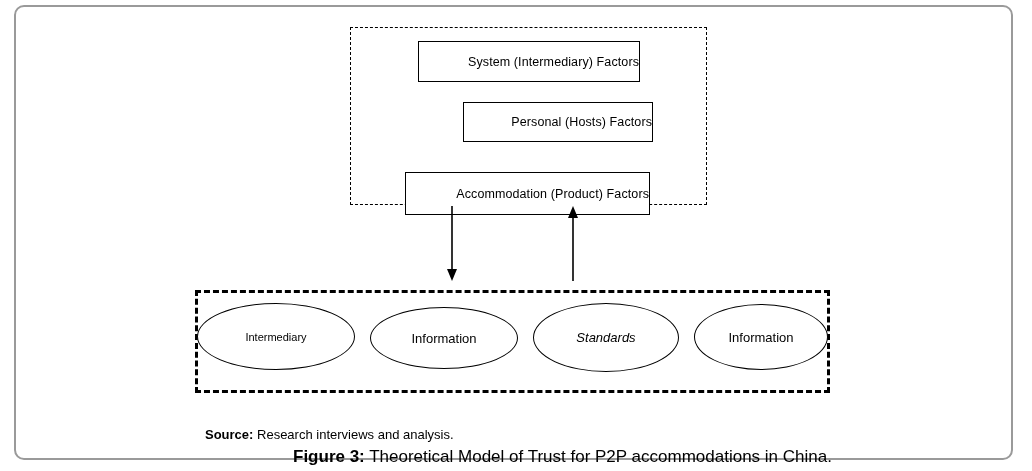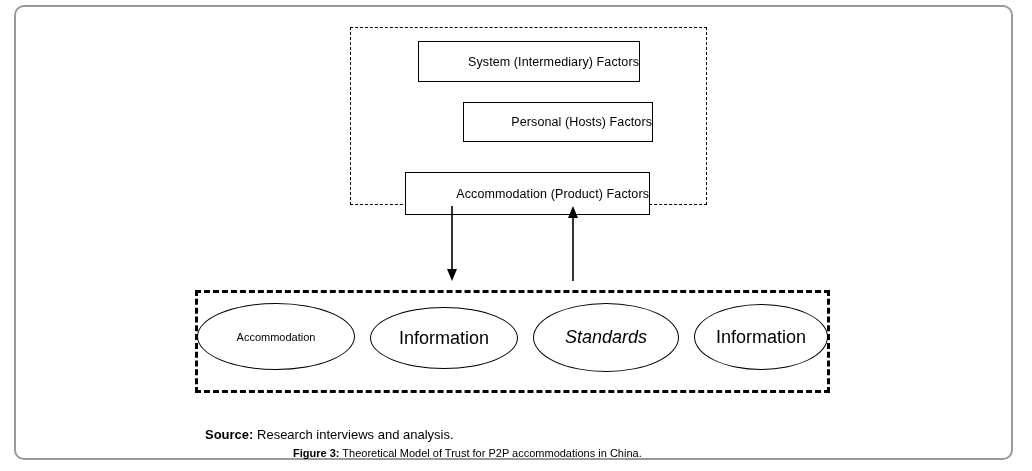--- a/index.html
+++ b/index.html
@@ -54,35 +54,35 @@
   }
   .ellipse {
     position: absolute;
     border: 1.5px solid #000000;
     border-radius: 50%;
     background: #ffffff;
     display: flex;
     align-items: center;
     justify-content: center;
     text-align: center;
-    font-size: 18px;
+    font-size: 13px;
   }
   .ell-communication { left: 197px; top: 303px; width: 158px; height: 67px; font-size: 11px; }
   .ell-information   { left: 370px; top: 307px; width: 148px; height: 62px; }
   .ell-standards     { left: 533px; top: 303px; width: 146px; height: 69px; font-style: italic; }
   .ell-evaluation    { left: 694px; top: 304px; width: 134px; height: 66px; }
 
   .caption-line {
     position: absolute;
     white-space: nowrap;
     font-size: 13px;
     margin-top: 16px;
   }
   .caption-source { left: 205px; top: 411px; }
-  .caption-figure { left: 293px; top: 431px; font-size: 11px; }
+  .caption-figure { left: 293px; top: 431px; font-size: 17px; }
   .caption-line b { font-weight: bold; }
 </style>
 </head>
 <body>
 
 <div class="frame"></div>
 
 <div class="dashed-group-top"></div>
 
 <div class="factor-box box-system">
@@ -102,21 +102,21 @@
   </g>
   <g>
     <line x1="573" y1="281" x2="573" y2="216" stroke="#000000" stroke-width="1.6"></line>
     <polygon points="568,218 578,218 573,206" fill="#000000"></polygon>
   </g>
 </svg>
 
 <div class="dashed-group-bottom"></div>
 
 <div class="ellipse ell-communication">
-  <span>Accommodation</span>
+  <span>Intermediary</span>
 </div>
 <div class="ellipse ell-information">
   <span>Information</span>
 </div>
 <div class="ellipse ell-standards">
   <span>Standards</span>
 </div>
 <div class="ellipse ell-evaluation">
   <span>Information</span>
 </div>

